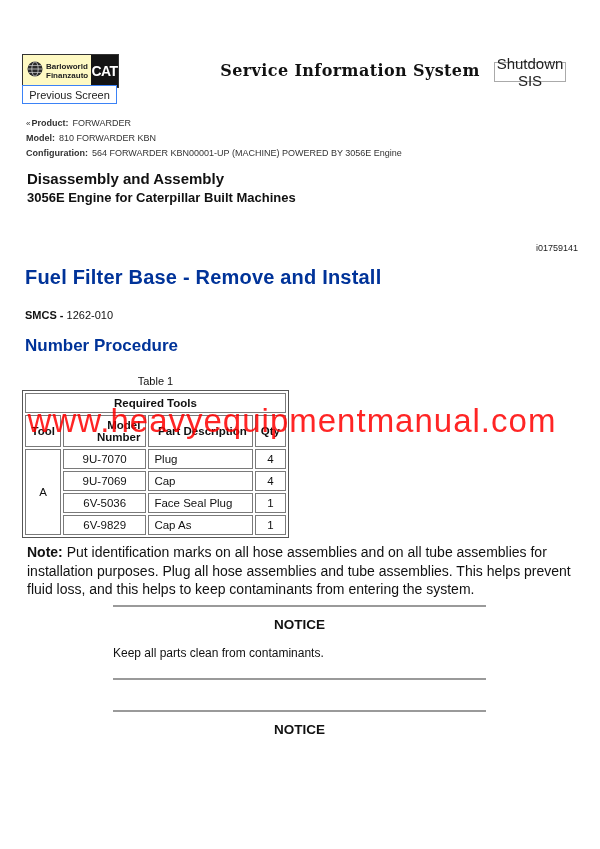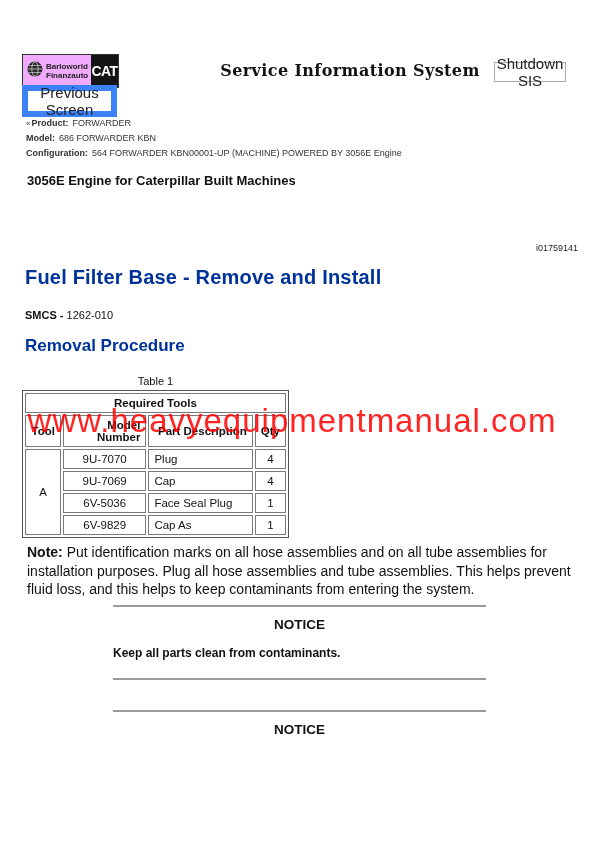--- a/index.html
+++ b/index.html
@@ -20,21 +20,21 @@
     background:#fff;
     overflow:hidden;
     margin:0 auto;
   }
   
   .logo-box{
     position:absolute;left:22px;top:54px;
     width:97px;height:34px;
     border:1px solid #333;
     display:flex;align-items:center;
-    background:#f0abfc;
+    background:#fef9c3;
   }
   .globe-icon{margin-left:4px;flex:none;}
   .logo-text{
     font-size:8px;font-weight:bold;line-height:9px;
     margin-left:3px;color:#222;flex:1;
   }
   .cat-box{
     background:#141414;color:#fff;
     height:100%;width:27px;flex:none;
     display:flex;align-items:center;justify-content:center;
@@ -49,23 +49,23 @@
   .shutdown-btn{
     position:absolute;left:494px;top:62px;
     width:72px;height:20px;
     border:1px solid #aaa;background:#fff;
     font-size:15px;color:#222;
     display:flex;align-items:center;justify-content:center;
     cursor:pointer;
   }
   .previous-btn{
     position:absolute;left:22px;top:85px;
-    width:95px;height:32px;
-    border:6px solid #3b82f6;background:#fff;
-    font-size:15px;color:#222;
+    width:95px;height:19px;
+    border:1px solid #3b82f6;background:#fff;
+    font-size:11px;color:#222;
     display:flex;align-items:center;justify-content:center;
     cursor:pointer;
   }
   
   .product-info{
     position:absolute;left:26px;top:118px;
     font-size:9px;color:#333;
   }
   .product-info .row{margin-bottom:5px;white-space:nowrap;}
   .product-info .lbl{font-weight:bold;margin-right:4px;}
@@ -111,21 +111,21 @@
   
   .note{
     position:absolute;left:27px;top:543px;width:549px;
     font-size:14px;line-height:1.33;color:#111;
   }
   .note .lbl{font-weight:bold;}
   
   .notice-wrap{position:absolute;left:113px;top:605px;width:373px;color:#111;}
   .nrule{height:2px;background:#9a9a9a;border:none;margin:0;}
   .ntitle{text-align:center;font-weight:bold;font-size:13.5px;margin:10px 0 14px;}
-  .np{font-weight:bold;font-size:12px;margin:0 0 13px;line-height:1.3;}
+  .np{font-weight:normal;font-size:12px;margin:0 0 13px;line-height:1.3;}
   .nrule.bottom{margin-top:16px;}
   .nspacer{height:30px;}
   
   .watermark{
     position:absolute;left:292px;top:402px;
     transform:translateX(-50%);
     font-size:33px;letter-spacing:1px;white-space:nowrap;
     color:var(--watermark-red);opacity:0.85;
     z-index:20;pointer-events:none;
   }
@@ -155,40 +155,41 @@
   <div class="sis-title">Service Information System</div>
 
   <button class="shutdown-btn">Shutdown SIS</button>
   <button class="previous-btn">Previous Screen</button>
 
   <div class="product-info">
     <div class="row">
       <span class="collapse-glyph">«</span><span class="lbl">Product:</span><span>FORWARDER</span>
     </div>
     <div class="row">
-      <span class="lbl">Model:</span><span>686 FORWARDER KBN</span>
+      <span class="lbl">Model:</span><span>810 FORWARDER KBN</span>
     </div>
     <div class="row">
       <span class="lbl">Configuration:</span><span>564 FORWARDER KBN00001-UP (MACHINE) POWERED BY 3056E Engine</span>
     </div>
   </div>
 
   <div class="doc-head">
+    <div class="doc-title">Disassembly and Assembly</div>
     <div class="doc-subtitle">3056E Engine for Caterpillar Built Machines</div>
   </div>
 
   <div class="doc-id">i01759141</div>
 
   <div class="h1">Fuel Filter Base - Remove and Install</div>
 
   <div class="smcs">
     <span class="lbl">SMCS -</span><span> 1262-010</span>
   </div>
 
-  <div class="h2">Removal Procedure</div>
+  <div class="h2">Number Procedure</div>
 
   <div class="table-block">
     <div class="table-caption">Table 1</div>
     <table class="tools">
       <colgroup>
           <col class="w-tool">
           <col class="w-pn">
           <col class="w-desc">
           <col class="w-qty">
         </colgroup>

